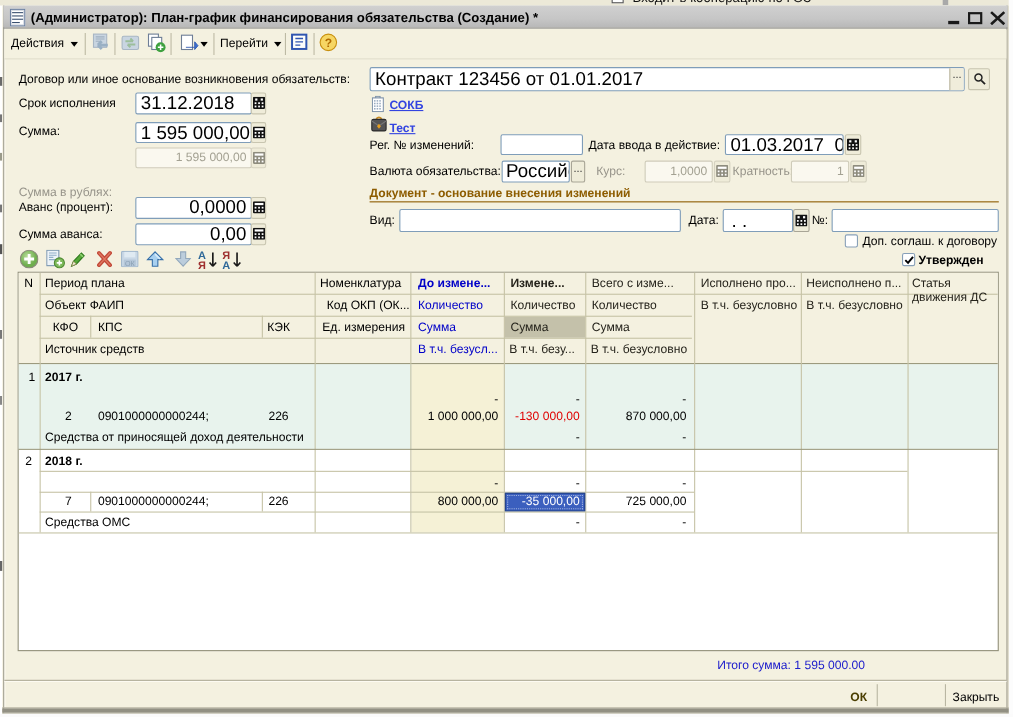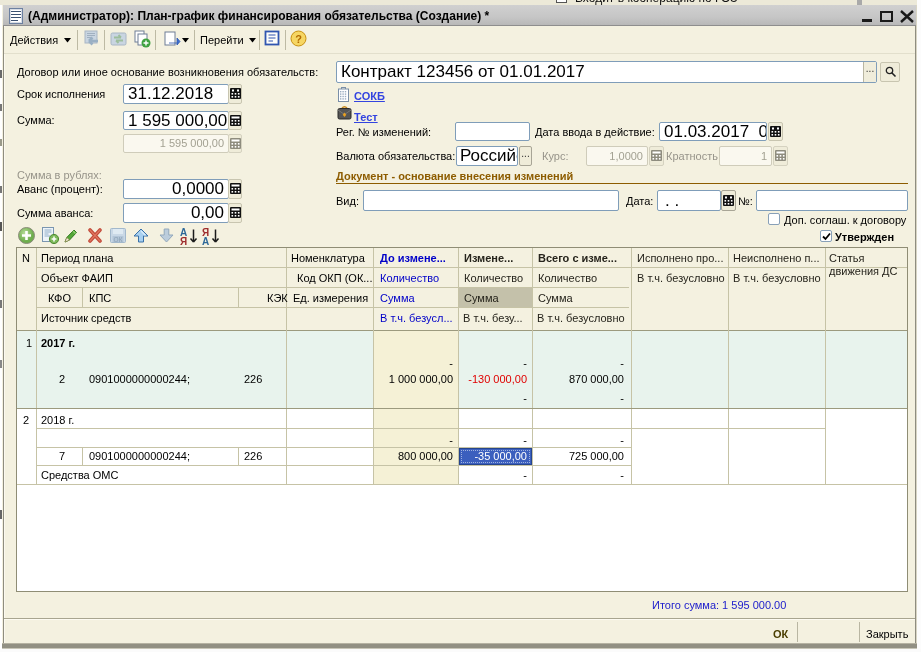--- a/index.html
+++ b/index.html
@@ -381,34 +381,34 @@
 <div class="vl" style="left:515px;top:0;height:82px;"></div>
 <div class="vl" style="left:614px;top:0;height:82px;"></div>
 <div class="vl" style="left:711px;top:0;height:82px;"></div>
 <div class="vl" style="left:808px;top:0;height:82px;"></div>
 
 <div class="txt" style="left:5px;top:4px;">N</div>
 <div class="txt" style="left:24px;top:4px;">Период плана</div>
 <div class="txt" style="left:274px;top:4px;">Номенклатура</div>
 <div class="txt" style="left:363px;top:4px;font-weight:bold;color:#0000C8;">До измене...</div>
 <div class="txt" style="left:447px;top:4px;font-weight:bold;color:#26241C;">Измене...</div>
-<div class="txt" style="left:521px;top:4px;font-weight:bold;color:#26241C;text-align:right;">Всего с изме...</div>
+<div class="txt" style="left:521px;top:4px;font-weight:normal;color:#26241C;text-align:right;">Всего с изме...</div>
 <div class="txt" style="left:620px;top:4px;color:#26241C;">Исполнено про...</div>
 <div class="txt" style="left:716px;top:4px;color:#26241C;">Неисполнено п...</div>
 <div class="txt" style="left:812px;top:4px;color:#26241C;">Статья<br>движения ДС</div>
 <div class="txt" style="left:24px;top:24px;">Объект ФАИП</div>
 <div class="txt" style="left:280px;top:24px;text-align:right;">Код ОКП (ОК...</div>
 <div class="txt" style="left:363px;top:24px;color:#0000C8;">Количество</div>
 <div class="txt" style="left:447px;top:24px;color:#26241C;">Количество</div>
 <div class="txt" style="left:521px;top:24px;color:#26241C;">Количество</div>
 <div class="txt" style="left:620px;top:24px;color:#26241C;">В т.ч. безусловно</div>
 <div class="txt" style="left:716px;top:24px;color:#26241C;">В т.ч. безусловно</div>
 <div class="txt" style="left:31px;top:44px;">КФО</div>
 <div class="txt" style="left:72px;top:44px;">КПС</div>
-<div class="txt" style="left:226px;top:44px;margin-left:24px;">КЭК</div>
+<div class="txt" style="left:226px;top:44px;">КЭК</div>
 <div class="txt" style="left:276px;top:44px;">Ед. измерения</div>
 <div class="txt" style="left:363px;top:44px;color:#0000C8;">Сумма</div>
 <div class="txt" style="left:447px;top:44px;color:#26241C;">Сумма</div>
 <div class="txt" style="left:521px;top:44px;color:#26241C;">Сумма</div>
 <div class="txt" style="left:24px;top:64px;">Источник средств</div>
 <div class="txt" style="left:363px;top:64px;color:#0000C8;">В т.ч. безусл...</div>
 <div class="txt" style="left:446px;top:64px;color:#26241C;">В т.ч. безу...</div>
 <div class="txt" style="left:520px;top:64px;color:#26241C;">В т.ч. безусловно</div>
 
 <div class="vl" style="left:19px;top:82px;height:154px;"></div>
@@ -424,26 +424,27 @@
 <div class="txt" style="left:24px;top:89px;font-weight:bold;">2017 г.</div>
 <div class="txt" style="right:454px;top:109px;">-</div>
 <div class="txt" style="right:380px;top:109px;">-</div>
 <div class="txt" style="right:283px;top:109px;">-</div>
 <div class="txt" style="left:42px;top:125px;">2</div>
 <div class="txt" style="left:72px;top:125px;">0901000000000244;</div>
 <div class="txt" style="left:227px;top:125px;">226</div>
 <div class="txt" style="right:454px;top:125px;">1 000 000,00</div>
 <div class="txt" style="right:380px;top:125px;color:#E00000;">-130 000,00</div>
 <div class="txt" style="right:283px;top:125px;">870 000,00</div>
+<div class="txt" style="left:24px;top:144px;">Средства от приносящей доход деятельности</div>
 <div class="txt" style="right:380px;top:144px;">-</div>
 <div class="txt" style="right:283px;top:144px;">-</div>
 
 <div class="hl" style="left:0;top:160px;width:890px;background:#9C9A7E;"></div>
 <div class="txt" style="left:6px;top:166px;">2</div>
-<div class="txt" style="left:24px;top:166px;font-weight:normal;">2018 г.</div>
+<div class="txt" style="left:24px;top:166px;font-weight:bold;">2018 г.</div>
 <div class="hl" style="left:19px;top:180px;width:789px;"></div>
 <div class="txt" style="right:454px;top:186px;">-</div>
 <div class="txt" style="right:380px;top:186px;">-</div>
 <div class="txt" style="right:283px;top:186px;">-</div>
 <div class="hl" style="left:19px;top:199px;width:595px;"></div>
 <div class="vl" style="left:65px;top:199px;height:18px;"></div>
 <div class="vl" style="left:221px;top:199px;height:18px;"></div>
 <div class="txt" style="left:42px;top:202px;">7</div>
 <div class="txt" style="left:72px;top:202px;">0901000000000244;</div>
 <div class="txt" style="left:227px;top:202px;">226</div>

